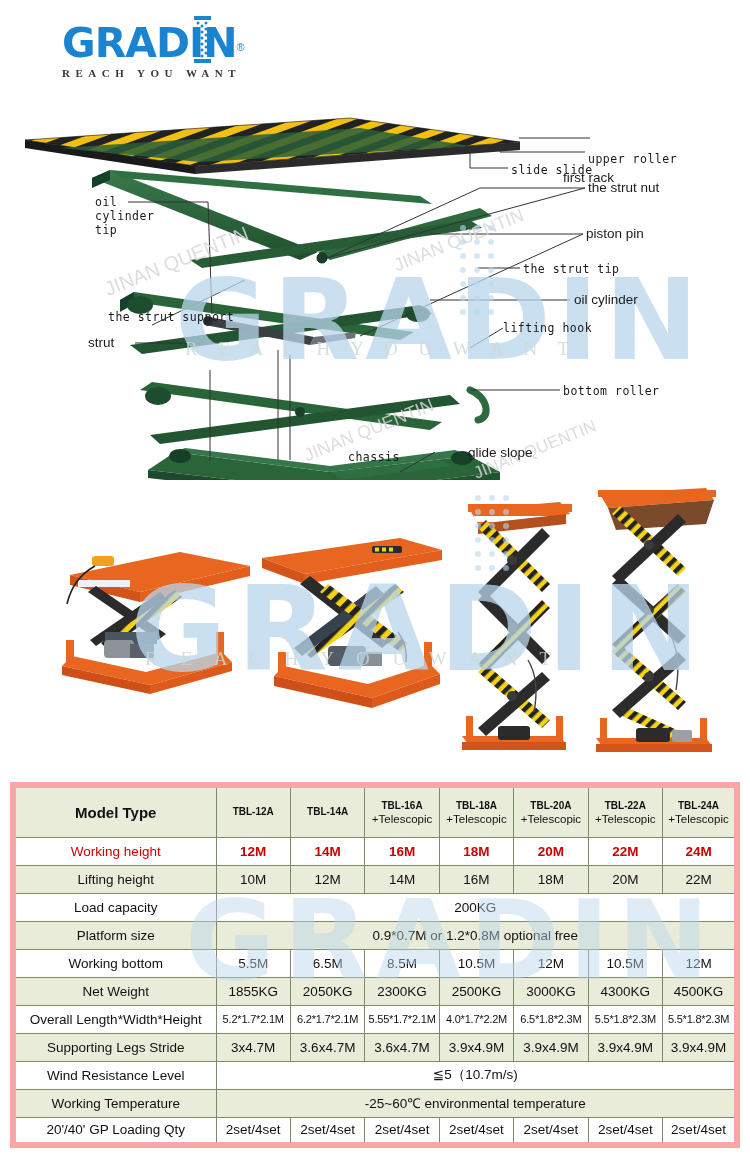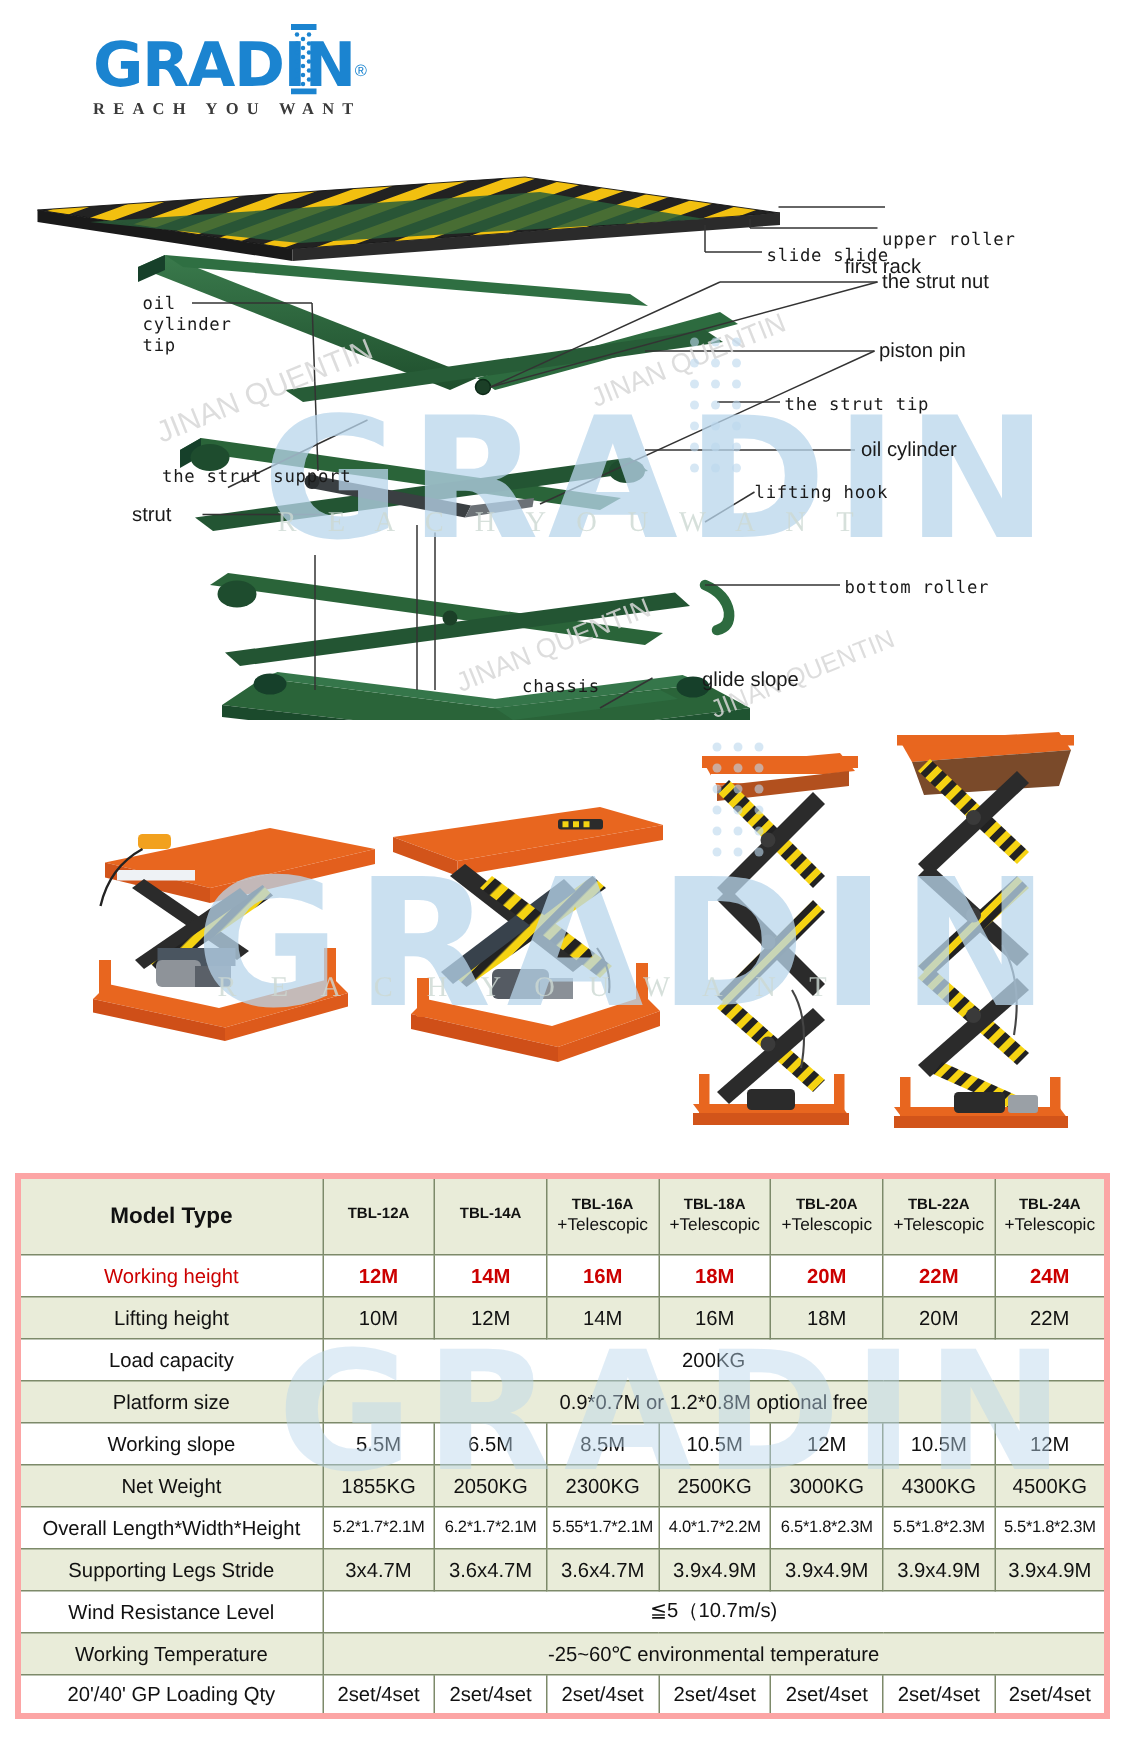--- a/index.html
+++ b/index.html
@@ -65,21 +65,21 @@
   
   .table-wrap { position: absolute; left: 10px; top: 782px; width: 730px; }
   table { border-collapse: collapse; width: 730px; table-layout: fixed; }
   td, th {
     border: 1px solid #7d8a6a;
     text-align: center; vertical-align: middle;
     font-family: "Liberation Sans", sans-serif;
     font-size: 13.5px; color: #111;
     padding: 4px 2px;
   }
-  .tbl-outer { border: 4px solid #fca5a5; }
+  .tbl-outer { border: 6px solid #fca5a5; }
   tr.shade td { background: #e9ecd9; }
   tr.plain td { background: #ffffff; }
   td.rowhdr { font-weight: normal; font-size: 13.5px; }
   thead td { font-weight: bold; font-size: 14px; background: #e9ecd9; height: 52px; }
   thead td.modelhdr { font-size: 15px; }
   .model-main { font-weight: bold; font-size: 10px; display:block; }
   .model-sub { font-weight: normal; font-size: 11.5px; display:block; margin-top:2px; }
   .red { color: #cc0000; font-weight: bold; }
   .tiny { font-size: 11px; letter-spacing: -0.2px; }
   .rowlabel-small { font-size: 12.5px; }
@@ -489,21 +489,21 @@
         <td class="rowhdr">Load capacity</td>
         <td colspan="7">200KG</td>
       </tr>
 
       <tr class="shade rowh">
         <td class="rowhdr">Platform size</td>
         <td colspan="7">0.9*0.7M or 1.2*0.8M optional free</td>
       </tr>
 
       <tr class="plain rowh">
-        <td class="rowhdr">Working slope</td>
+        <td class="rowhdr">Working bottom</td>
         <td>5.5M</td>
         <td>6.5M</td>
         <td>8.5M</td>
         <td>10.5M</td>
         <td>12M</td>
         <td>10.5M</td>
         <td>12M</td>
       </tr>
 
       <tr class="shade rowh">

